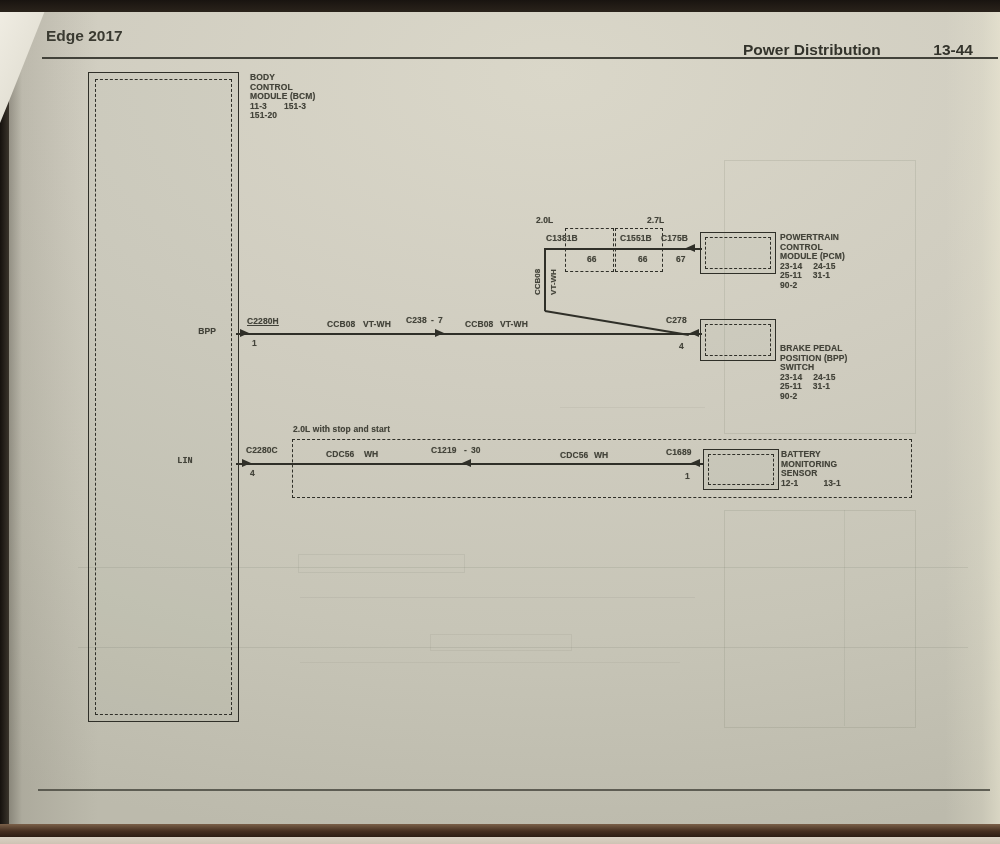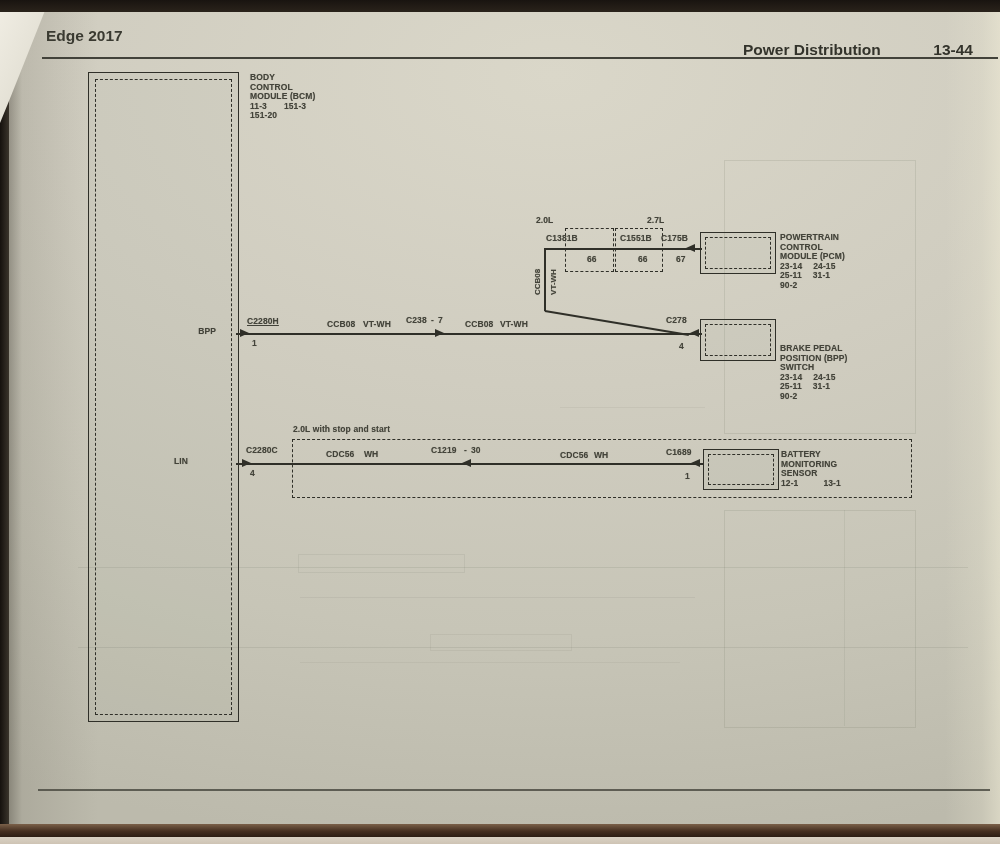--- a/index.html
+++ b/index.html
@@ -163,21 +163,21 @@
       <span>23-14</span>
       <span>24-15</span>
     </div>
     <div class="refrow">
       <span>25-11</span>
       <span>31-1</span>
     </div>
     <div>90-2</div>
   </div>
 
-  <div class="lbl" style="left:166px;top:447px;width:38px;text-align:left;">LIN</div>
+  <div class="lbl" style="left:158px;top:447px;width:38px;text-align:center;font-family:Liberation Mono, monospace;">LIN</div>
   <div class="wire" style="left:228px;top:453px;width:468px;"></div>
   <div class="ar r" style="left:234px;top:449px;"></div>
   <div class="lbl" style="left:238px;top:436px;">C2280C</div>
   <div class="lbl" style="left:242px;top:459px;">4</div>
 
   <div class="lbl" style="left:285px;top:415px;">2.0L with stop and start</div>
   <div class="dbox" style="left:284px;top:429px;width:618px;height:57px;"></div>
 
   <div class="lbl" style="left:318px;top:440px;">CDC56</div>
   <div class="lbl" style="left:356px;top:440px;">WH</div>

